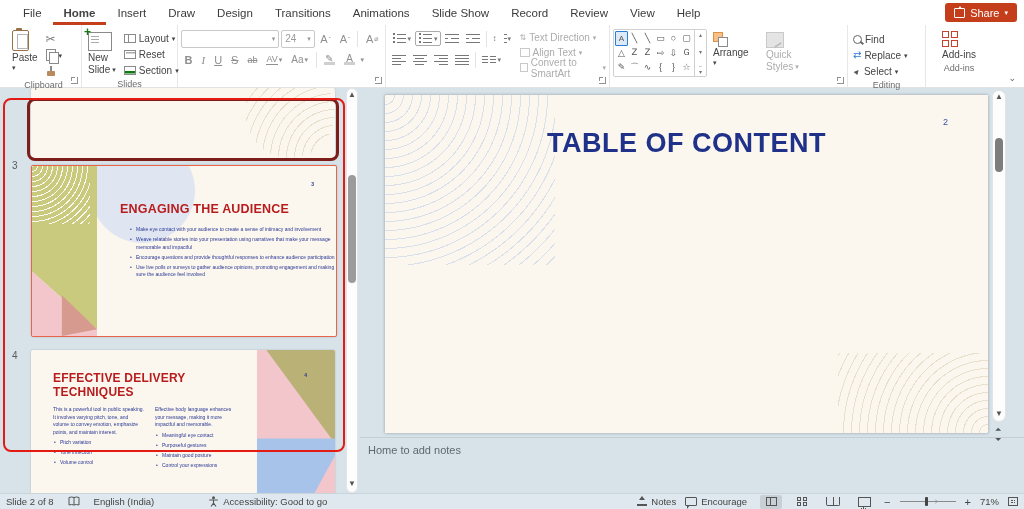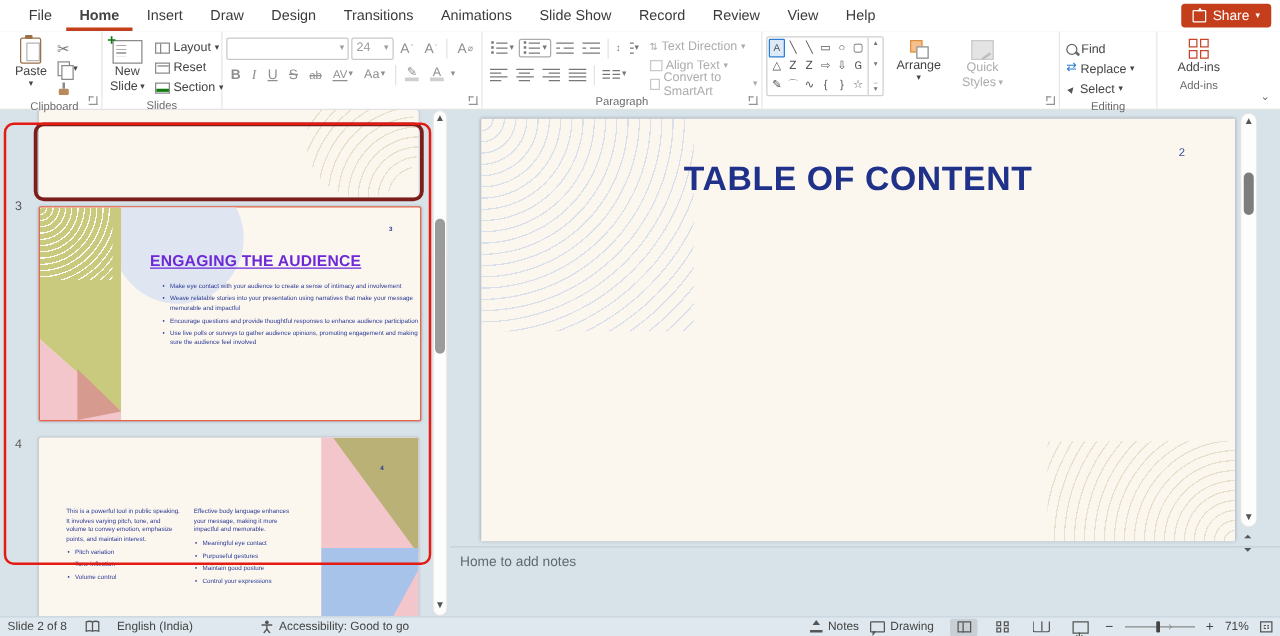--- a/index.html
+++ b/index.html
@@ -21,21 +21,21 @@
   .ribbon{position:absolute;top:25px;left:0;width:1024px;height:63px;background:#fff;display:flex;
           box-sizing:border-box;padding-left:6px;z-index:25;border-bottom:1px solid #E2E2E2;}
   .group{position:relative;display:flex;flex-direction:column;border-right:1px solid #E7E7E7;
          box-sizing:border-box;padding:3px 3px 0 3px;flex:none;}
   .g-body{display:flex;flex:1;gap:3px;align-items:flex-start;}
   .g-label{font-size:9px;color:#6b6b6b;text-align:center;padding:1px 0 2px;}
   .launcher{position:absolute;right:3px;bottom:3px;width:6px;height:6px;
             border-right:1px solid #939393;border-bottom:1px solid #939393;}
   .launcher::before{content:"";position:absolute;left:0;top:0;width:3px;height:3px;
             border-left:1px solid #939393;border-top:1px solid #939393;}
-  .bigbtn{display:flex;flex-direction:column;align-items:center;font-size:10px;color:#444;
+  .bigbtn{display:flex;flex-direction:column;font-size:10px;color:#444;
           gap:1px;padding:2px 3px;border-radius:2px;}
   .smallbtn{height:16px;display:flex;align-items:center;gap:3px;font-size:10px;color:#444;padding:0 2px;}
   .ic{display:inline-block;flex:none;}
   .gray{color:#ACACAC !important;}
   .gray .ic,.gray span{color:#ACACAC !important;border-color:#C9C9C9 !important;}
   
   .i-clipboard{width:15px;height:19px;border:1.5px solid #9A7048;border-radius:2px;background:#fff;position:relative;}
   .i-clipboard::before{content:"";position:absolute;left:3px;top:-3px;width:6px;height:3px;background:#9A7048;border-radius:1px;}
   .i-clipboard::after{content:"";position:absolute;left:4px;top:3px;width:9px;height:13px;background:#fff;border:1px solid #B5B5B5;}
   .i-cut{font-size:12px;color:#777;line-height:1;}
@@ -114,21 +114,21 @@
   
   .content{position:absolute;top:88px;left:0;width:1024px;height:405px;background:#D7E2E9;}
   
   .thumb-panel{position:absolute;left:0;top:0;width:360px;height:405px;overflow:hidden;}
   .thumb{position:absolute;background:#FBF7EF;border-radius:2px;overflow:hidden;box-shadow:0 0 2px rgba(0,0,0,.2);}
   .slide-num{position:absolute;font-size:10px;color:#5a5a5a;}
   .pagenum{position:absolute;font-size:5px;color:#2B3894;font-weight:bold;}
   .rings{position:absolute;background:repeating-radial-gradient(circle at 0 0,rgba(255,255,255,.9) 0 1px,transparent 1px 5px);}
   .rings-blue{position:absolute;background:repeating-radial-gradient(circle at 0 0,rgba(176,196,230,.45) 0 1px,transparent 1px 9px);}
   .rings-tan{position:absolute;background:repeating-radial-gradient(circle at 100% 100%,rgba(214,199,170,.5) 0 1px,transparent 1px 8px);}
-  .t-title{font-weight:bold;color:#6d28d9;letter-spacing:.2px;text-decoration:underline;}
+  .t-title{font-weight:bold;color:#b91c1c;letter-spacing:.2px;}
   .t-bullets{margin:0;padding-left:8px;list-style:none;}
   .t-bullets li{font-size:5px;line-height:1.5;color:#2B3894;position:relative;margin-bottom:2.5px;}
   .t-bullets li::before{content:"•";position:absolute;left:-6px;color:#2B3894;}
   .annotation-box{position:absolute;border-radius:8px;pointer-events:none;z-index:12;}
   .thumb-label{position:absolute;z-index:13;font-weight:bold;font-size:24px;color:#EA1010;
       text-shadow:1px 1.5px 1px rgba(90,10,10,.8);letter-spacing:.5px;}
   
   .sb-track{position:absolute;background:#FDFDFD;border:1px solid #E4E4E4;box-sizing:border-box;border-radius:7px;}
   .sb-thumb{position:absolute;background:#9B9B9B;border-radius:4px;}
   .sb-arrow{position:absolute;font-size:8px;color:#555;line-height:1;}
@@ -356,21 +356,20 @@
             <span>Align Text</span>
             <span class="dd">▾</span>
           </div>
         <div class="ptext">
             <span class="mini"></span>
             <span>Convert to SmartArt</span>
             <span class="dd">▾</span>
           </div>
       </div>
     </div>
-    <div class="g-label">Paragraph</div>
     <span class="launcher"></span>
   </div>
 
   <div class="group" style="width:238px">
     <div class="g-body">
       <div class="shapebox">
         <div class="shapegrid">
           <span class="shp boxed">A</span>
           <span class="shp">╲</span>
           <span class="shp">╲</span>
@@ -477,20 +476,21 @@
     </div>
 
     <span class="slide-num" style="left:12px;top:262px">4</span>
     <div class="thumb" style="left:31px;top:262px;width:304px;height:170px">
       <div class="s4-band">
         <div class="s4-olive"></div>
         <div class="s4-blue"></div>
         <div class="s4-pink2"></div>
       </div>
       <span class="pagenum" style="right:28px;top:22px">4</span>
+      <div class="t-title" style="position:absolute;left:22px;top:22px;font-size:12px;width:140px;line-height:1.15">EFFECTIVE DELIVERY TECHNIQUES</div>
       <div style="position:absolute;left:22px;top:56px;width:92px">
         <p class="s4-intro">This is a powerful tool in public speaking. It involves varying pitch, tone, and volume to convey emotion, emphasize points, and maintain interest.</p>
         <ul class="t-bullets" style="padding-left:7px">
           <li>Pitch variation</li>
           <li>Tone inflection</li>
           <li>Volume control</li>
         </ul>
       </div>
       <div style="position:absolute;left:124px;top:56px;width:78px">
         <p class="s4-intro">Effective body language enhances your message, making it more impactful and memorable.</p>
@@ -548,21 +548,21 @@
     <span class="sb-item" style="margin-right:0">
       <span style="display:inline-block;width:10px;height:7px;border-bottom:2px double #555;position:relative">
           <span style="position:absolute;left:2px;top:-1px;border-left:3px solid transparent;border-right:3px solid transparent;border-bottom:4px solid #555"></span>
         </span>
       <span>Notes</span>
     </span>
     <span class="sb-item" style="margin-right:4px">
       <span style="display:inline-block;width:10px;height:7px;border:1px solid #555;border-radius:1px;position:relative">
           <span style="position:absolute;left:1px;bottom:-4px;width:0;height:0;border-left:3px solid #555;border-bottom:4px solid transparent"></span>
         </span>
-      <span>Drawing</span>
+      <span>Encourage</span>
     </span>
     <span class="viewbtn active">
         <span class="i-normal"></span>
       </span>
     <span class="viewbtn">
         <span class="i-sorter">
           <span></span>
           <span></span>
           <span></span>
           <span></span>

